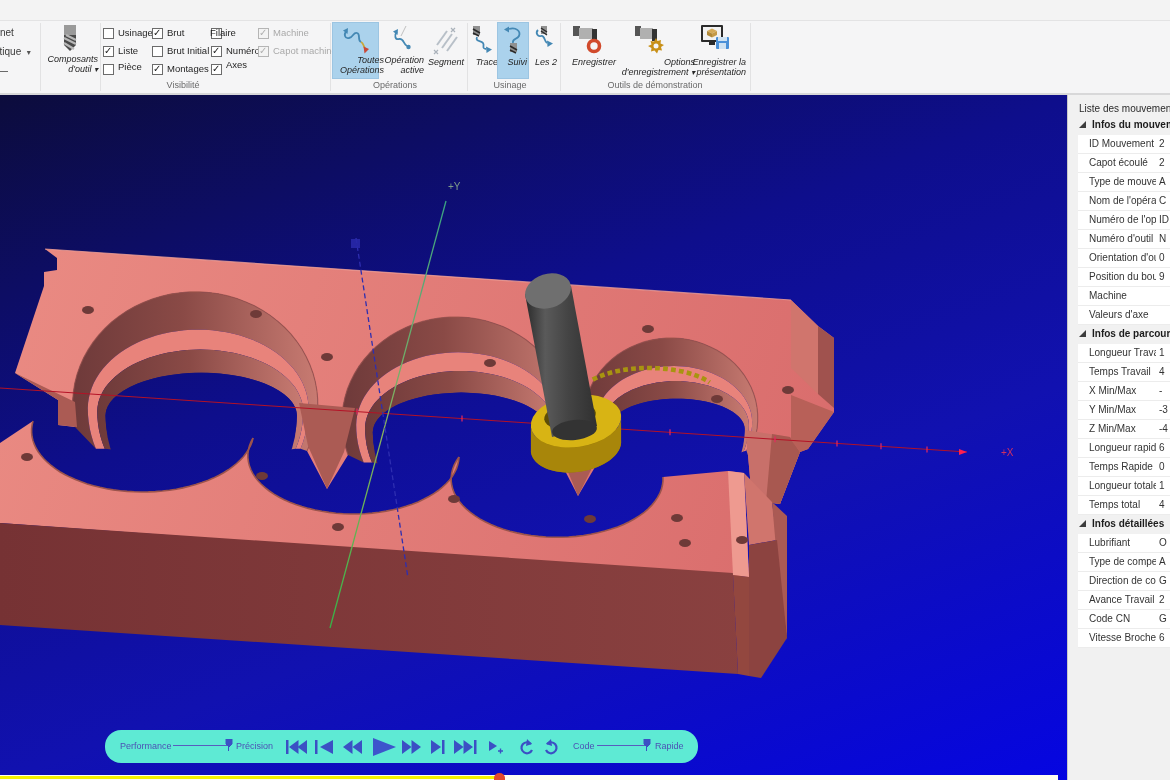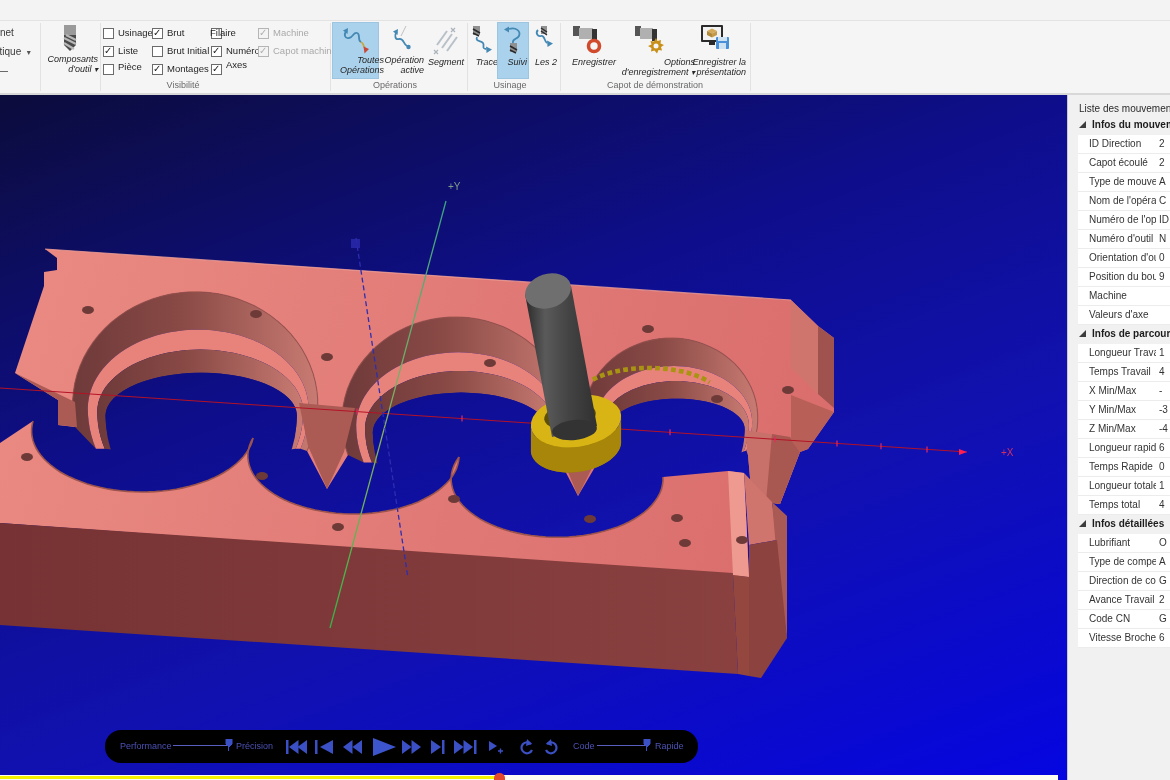--- a/index.html
+++ b/index.html
@@ -27,21 +27,21 @@
 #rpanel .title { position:absolute; left:11px; top:8px; font-size:10px; color:#2b2b2b; white-space:nowrap; }
 .trow { position:absolute; left:10px; width:200px; height:19px; background:#fff; border-bottom:1px solid #ececec; font-size:10px; color:#333; white-space:nowrap; }
 .trow .lab { position:absolute; left:11px; top:3px; width:67px; overflow:hidden; white-space:nowrap; }
 .trow .val { position:absolute; left:81px; top:3px; }
 .cat { position:absolute; left:0px; width:200px; height:19px; font-size:10px; font-weight:bold; color:#1c1c1c; white-space:nowrap; }
 .cat .tri { position:absolute; left:11px; top:5px; width:0; height:0;
   border-bottom:7px solid #3c3c3c; border-left:7px solid transparent; }
 .cat .ct { position:absolute; left:24px; top:3px; }
 
 
-#pbar { left:105px; top:730px; width:593px; height:33px; background:#000000; border-radius:16px; }
+#pbar { left:105px; top:730px; width:593px; height:33px; background:#5eead4; border-radius:16px; }
 #pbar .t { position:absolute; top:11px; font-size:9px; color:#4c51b4; }
 #pbar .sl { position:absolute; top:15px; height:1px; background:#585dbe; }
 
 
 #bstrip { left:0; top:775px; width:1058px; height:5px; background:#fffef2; }
 #byellow { left:0; top:776px; width:497px; height:3px; background:#f5f200; }
 #bthumb { left:494px; top:773px; width:11px; height:8px; background:#e4492c; border-radius:50% 50% 0 0 / 60% 60% 0 0; }
 </style>
 </head>
 <body>
@@ -291,33 +291,33 @@
       <rect x="3" y="3" width="18" height="13" fill="#f2f2f2"></rect>
       <path d="M7,7 l5,-2.5 l5,2.5 l-5,2.5 Z" fill="#d4aa58"></path>
       <path d="M7,7 l0,4 l5,2.5 l0,-4 Z" fill="#b08838"></path>
       <path d="M17,7 l0,4 l-5,2.5 l0,-4 Z" fill="#c49a48"></path>
       <rect x="9" y="18" width="6" height="3" fill="#2a2a2a"></rect>
       <rect x="16" y="13" width="13" height="12" rx="1" fill="#4a90d8"></rect>
       <rect x="18" y="13" width="9" height="4" fill="#cfe2f2"></rect>
       <rect x="19" y="19" width="7" height="6" fill="#cfe2f2"></rect>
     </svg>
     <div class="btnlabel" style="left:688px;top:58px;width:58px">Enregistrer la<br>présentation</div>
-    <div class="glabel" style="left:600px;top:80px;width:110px">Capot de démonstration</div>
+    <div class="glabel" style="left:600px;top:80px;width:110px">Outils de démonstration</div>
 
     <div style="position:absolute;left:0;top:93px;width:1170px;height:2px;background:#d8d8d9"></div>
   </div>
 
   <div id="rpanel" class="abs">
     <div class="title">Liste des mouvements</div>
     <div class="cat" style="top:21px">
         <div class="tri"></div>
         <div class="ct">Infos du mouvement</div>
       </div>
     <div class="trow" style="top:40px">
-        <div class="lab">ID Direction</div>
+        <div class="lab">ID Mouvement</div>
         <div class="val">2</div>
       </div>
     <div class="trow" style="top:59px">
         <div class="lab">Capot écoulé</div>
         <div class="val">2</div>
       </div>
     <div class="trow" style="top:78px">
         <div class="lab">Type de mouvem</div>
         <div class="val">A</div>
       </div>

